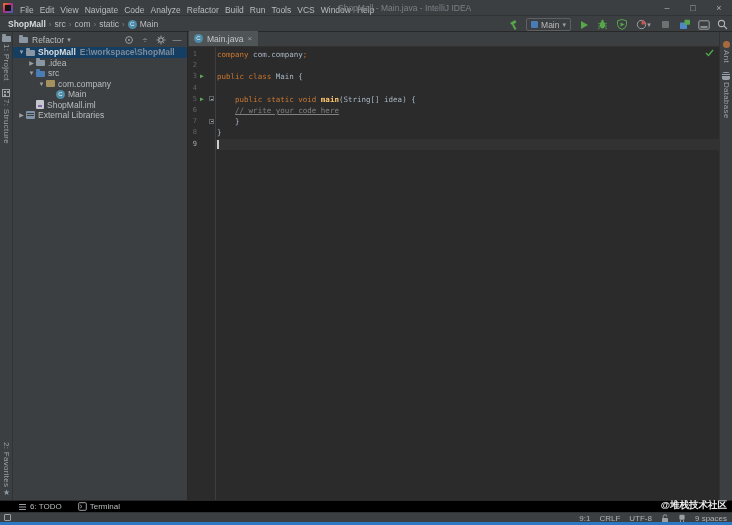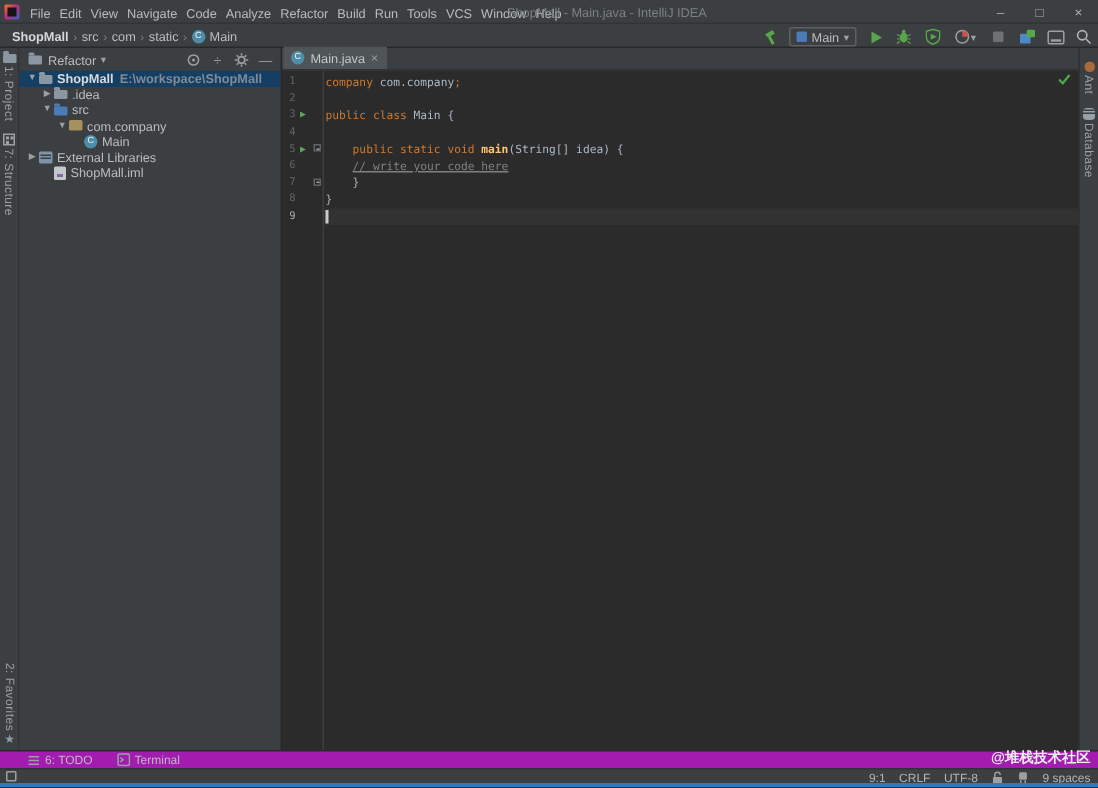--- a/index.html
+++ b/index.html
@@ -94,21 +94,21 @@
   .seg.sc{color:#CC7832;}
   .seg.mth{color:#FFC66D;font-weight:bold;}
   .seg.cm{color:#808080;text-decoration:underline;}
   .caret{position:absolute;left:29px;top:1px;width:1.5px;height:9.5px;background:#CCCCCC;}
   #inspection-ok{position:absolute;right:5px;top:2px;}
 
   #right-stripe{width:13px;height:100%;background:#3C3F41;border-left:1px solid #323232;
                 display:flex;flex-direction:column;align-items:center;padding-top:9px;gap:9px;}
 
   
-  #bottom-bar{position:absolute;left:0;top:500px;width:732px;height:12px;background:#a21caf;
+  #bottom-bar{position:absolute;left:0;top:500px;width:732px;height:12px;background:#000000;
               border-top:1px solid #282828;display:flex;align-items:center;gap:16px;padding-left:18px;font-size:8px;color:#B9BCBE;}
   .bottom-item{display:flex;align-items:center;gap:3px;}
   #status-bar{position:absolute;left:0;top:512px;width:732px;height:10px;background:#3C3F41;
               border-top:1px solid #323232;display:flex;align-items:center;font-size:8px;color:#B0B3B5;}
   #status-right{position:absolute;right:5px;top:0;height:10px;display:flex;align-items:center;gap:9px;}
   #toggle-tw{margin-left:4px;width:7px;height:7px;border:1px solid #9DA0A3;border-radius:1px;}
   #blue-strip{position:absolute;left:0;top:522px;width:732px;height:3px;background:#2B79C4;}
   #watermark{position:absolute;right:5px;top:499px;font-size:9.5px;font-weight:bold;color:#ECECEC;z-index:5;}
 
   svg{display:block;}
@@ -275,29 +275,29 @@
           <div class="tree-row" style="padding-left: 24px;">
             <span class="tree-arrow">▼</span>
             <span class="ic i-package"></span>
             <span class="tree-label">com.company</span>
           </div>
           <div class="tree-row" style="padding-left: 34px;">
             <span class="tree-arrow"></span>
             <span class="ic i-class"></span>
             <span class="tree-label">Main</span>
           </div>
+          <div class="tree-row" style="padding-left: 14px;">
+            <span class="tree-arrow"></span>
+            <span class="ic i-module-file"></span>
+            <span class="tree-label">ShopMall.iml</span>
+          </div>
           <div class="tree-row" style="padding-left: 4px;">
             <span class="tree-arrow">▶</span>
             <span class="ic i-library"></span>
             <span class="tree-label">External Libraries</span>
-          </div>
-          <div class="tree-row" style="padding-left: 14px;">
-            <span class="tree-arrow"></span>
-            <span class="ic i-module-file"></span>
-            <span class="tree-label">ShopMall.iml</span>
           </div>
         </div>
     </div>
 
     <div id="editor-area">
       <div id="tab-bar">
         <div id="tab">
           <span class="ic i-class"></span>
           <span>Main.java</span>
           <span class="tab-close">×</span>

